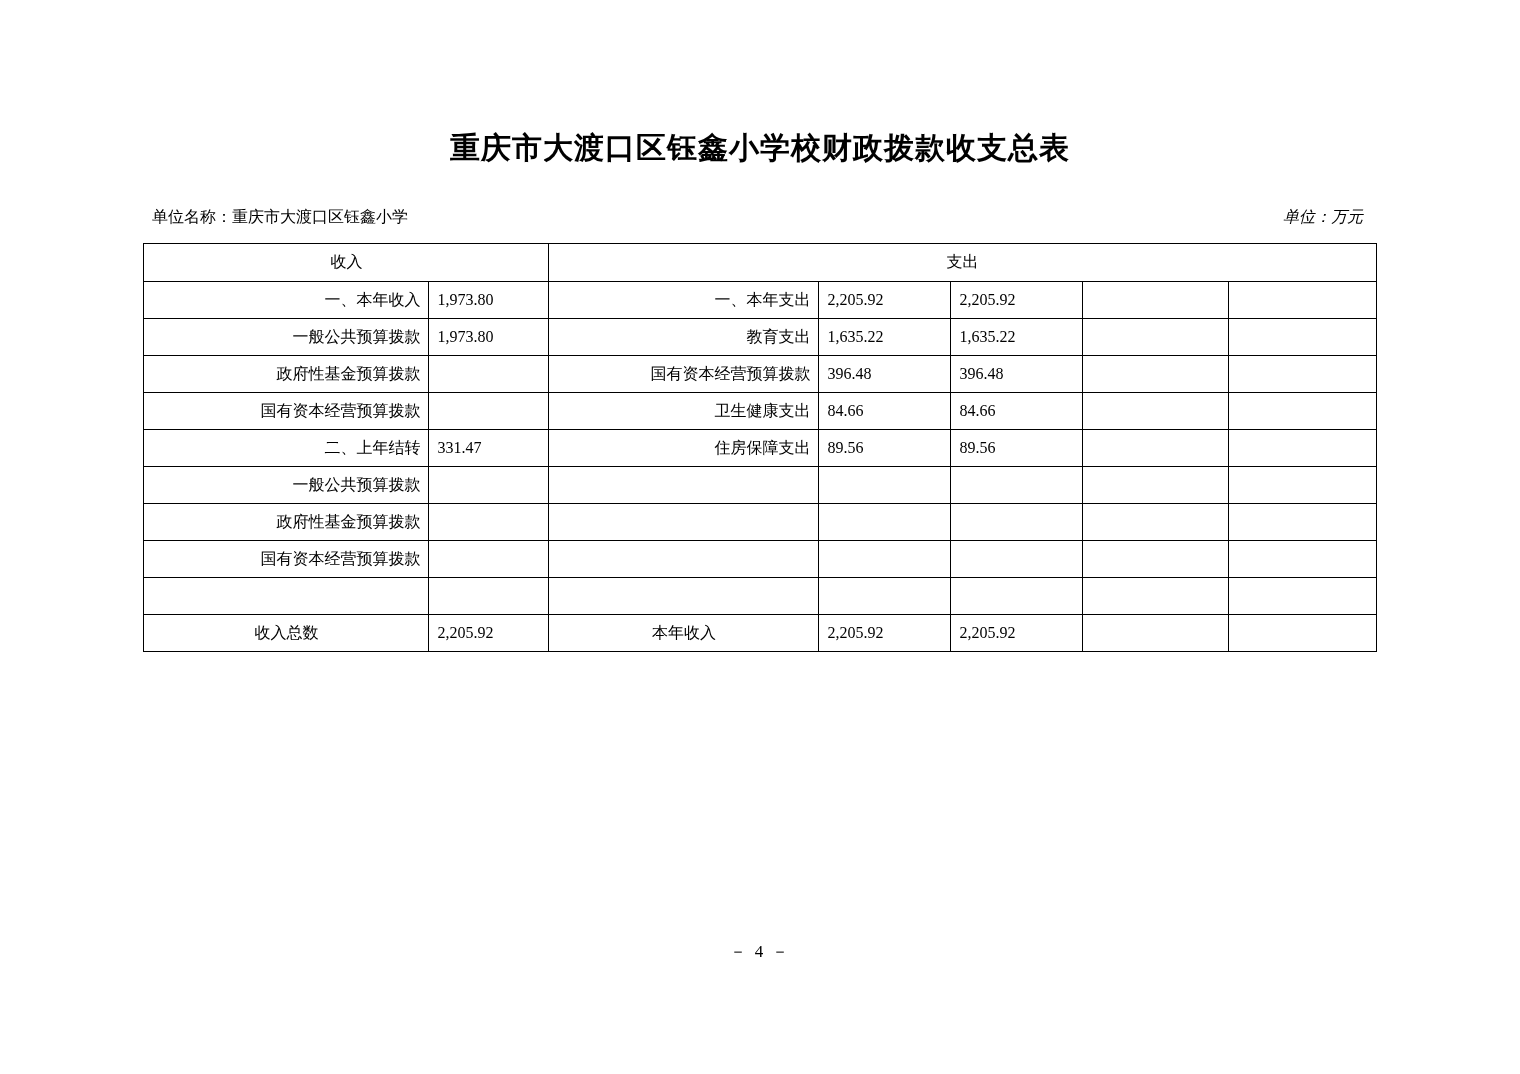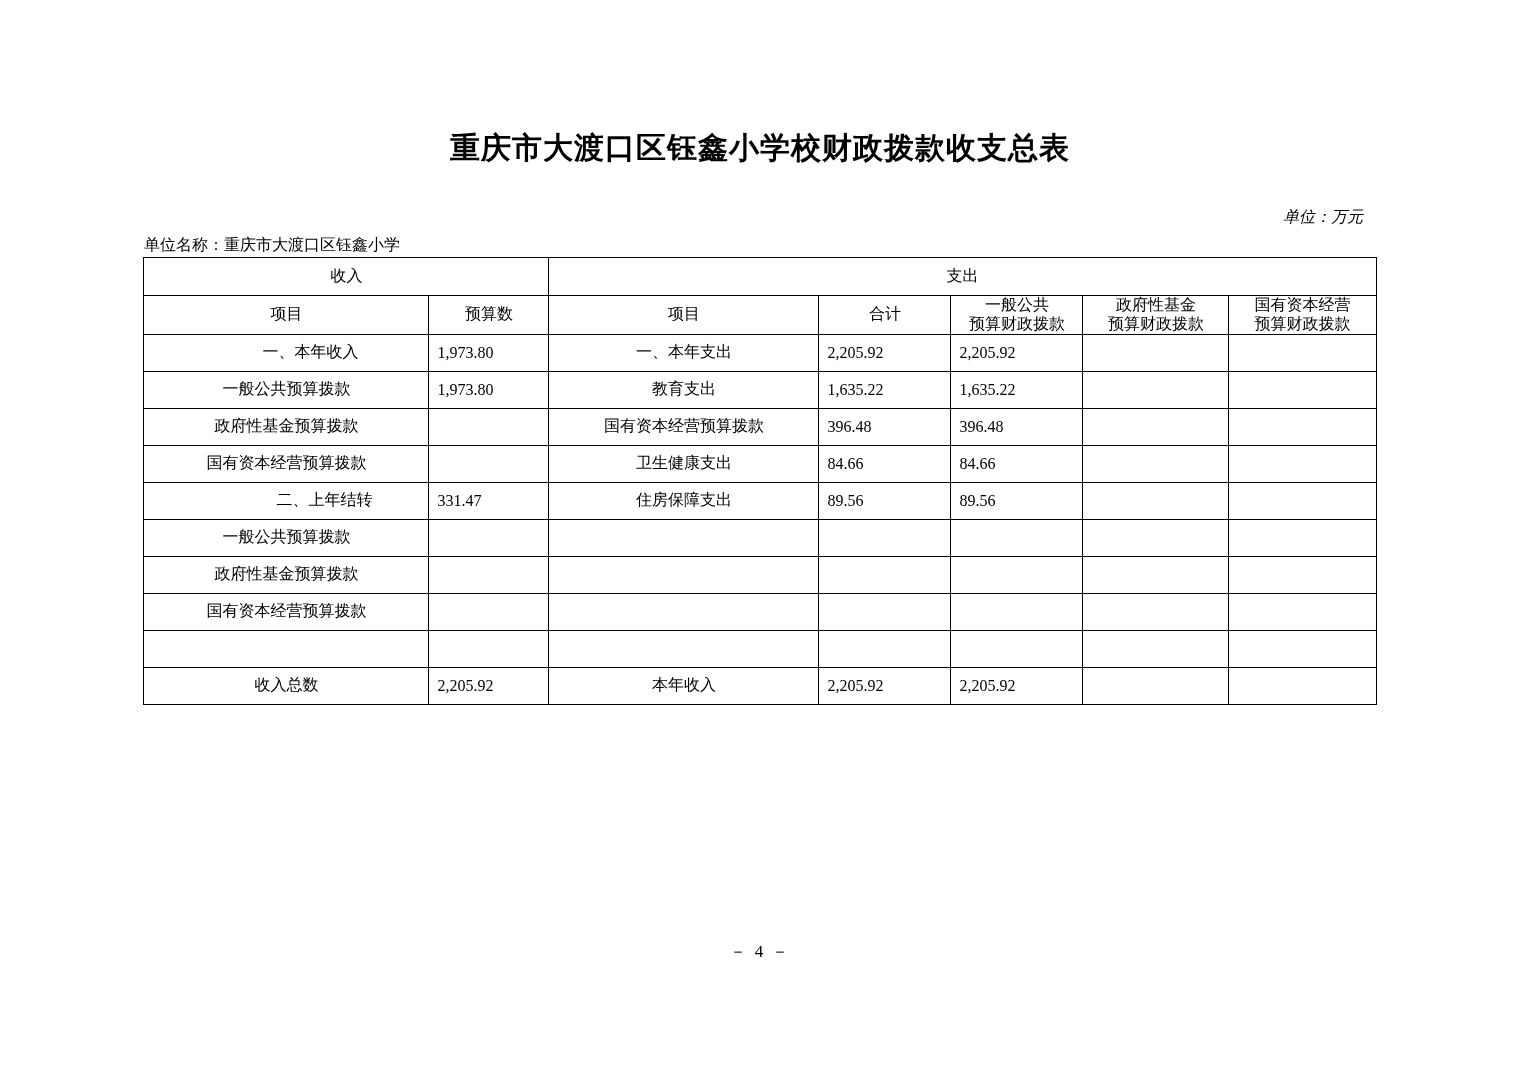--- a/index.html
+++ b/index.html
@@ -32,49 +32,48 @@
   .meta-row {
     position: relative;
     margin: 0 auto;
     width: 1232px;
     margin-top: 38px;
     height: 24px;
     font-size: 16px;
   }
   .meta-left {
     position: absolute;
-    left: 0;
+    left: 8px;
     top: 0;
     white-space: nowrap;
-    margin-top: 28px;
   }
   .meta-right {
     position: absolute;
     right: 13px;
     top: 0;
     white-space: nowrap;
     font-style: italic;
   }
   table.budget {
     border-collapse: collapse;
     width: 1232px;
-    margin: 26px auto 0 auto;
+    margin: 12px auto 0 auto;
     table-layout: fixed;
   }
   table.budget td, table.budget th {
     border: 1px solid #000000;
     font-size: 16px;
     font-weight: normal;
     padding: 0 8px;
     height: 37px;
     vertical-align: middle;
     box-sizing: border-box;
   }
   .c-center { text-align: center; }
-  .c-left { text-align: center; }
+  .c-left { text-align: right; }
   .c-right { text-align: left; }
   .two-line {
     line-height: 1.18;
     text-align: center;
     padding: 4px 4px;
   }
   .hdr-group { height: 38px; }
   .hdr-cols td { height: 70px; }
   .indent-1 { padding-left: 56px !important; }
   .indent-2 { padding-left: 84px !important; }
@@ -116,38 +115,20 @@
       <col class="w-total">
       <col class="w-gen">
       <col class="w-fund">
       <col class="w-soe">
     </colgroup>
     <tbody>
       <tr class="hdr-group">
         <td class="c-center" colspan="2">收入</td>
         <td class="c-center" colspan="5">支出</td>
       </tr>
-      <tr class="hdr-cols">
-        <td class="c-center">项目</td>
-        <td class="c-center">预算数</td>
-        <td class="c-center">项目</td>
-        <td class="c-center">合计</td>
-        <td class="two-line">
-          <div>一般公共</div>
-          <div>预算财政拨款</div>
-        </td>
-        <td class="two-line">
-          <div>政府性基金</div>
-          <div>预算财政拨款</div>
-        </td>
-        <td class="two-line">
-          <div>国有资本经营</div>
-          <div>预算财政拨款</div>
-        </td>
-      </tr>
 
       <tr>
         <td class="c-left indent-1">一、本年收入</td>
         <td class="c-right num">1,973.80</td>
         <td class="c-left">一、本年支出</td>
         <td class="c-right num">2,205.92</td>
         <td class="c-right num">2,205.92</td>
         <td class="c-right num"></td>
         <td class="c-right num"></td>
       </tr>

